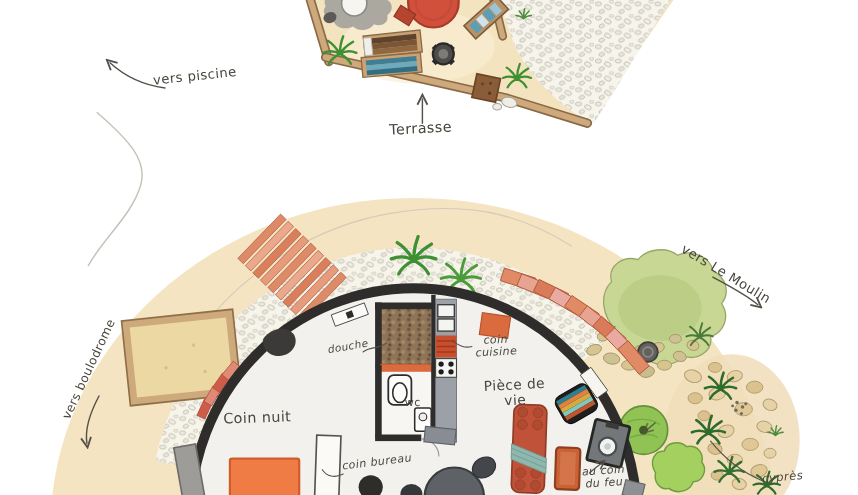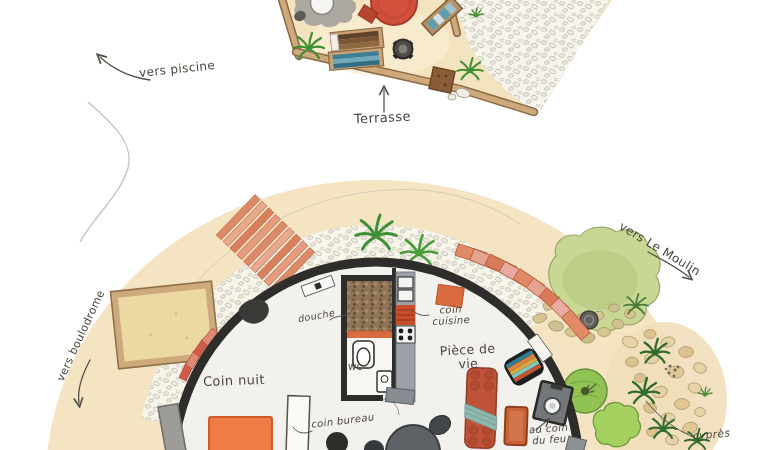--- a/index.html
+++ b/index.html
@@ -8,21 +8,21 @@
   #art{position:absolute;left:0;top:0;}
   .lbl{position:absolute;white-space:nowrap;color:#4a463e;letter-spacing:.4px;line-height:1.12;}
   .lbl.wrap{white-space:normal;text-align:center;}
   .script{font-style:italic;}
   .l-piscine{left:139px;top:63px;font-size:12px;transform:rotate(-6deg);}
   .l-terrasse{left:354px;top:111px;font-size:13px;transform:rotate(-3deg);}
   .l-moulin{left:620px;top:219px;font-size:12px;transform:rotate(31deg);transform-origin:0 50%;}
   .l-boulodrome{left:66px;top:371px;font-size:11px;transform:rotate(-65deg);transform-origin:0 100%;}
   .l-coinnuit{left:203px;top:374px;font-size:13px;transform:rotate(-2deg);}
   .l-douche{left:298px;top:311px;font-size:9.5px;transform:rotate(-10deg);}
-  .l-wc{left:348px;top:361px;font-size:10px;}
+  .l-wc{left:368px;top:361px;font-size:10px;}
   .l-cuisine{left:426px;top:304px;width:50px;font-size:10px;transform:rotate(-3deg);}
   .l-vie{left:438px;top:343px;width:60px;font-size:12.5px;transform:rotate(-3deg);}
   .l-bureau{left:311px;top:415px;font-size:10px;transform:rotate(-7deg);}
   .l-feu{left:524px;top:423px;width:50px;font-size:10px;transform:rotate(-4deg);}
   .l-cypres{left:693px;top:429px;font-size:10.5px;transform:rotate(-5deg);}
 </style>
 </head>
 <body>
 
 <div id="stage">

